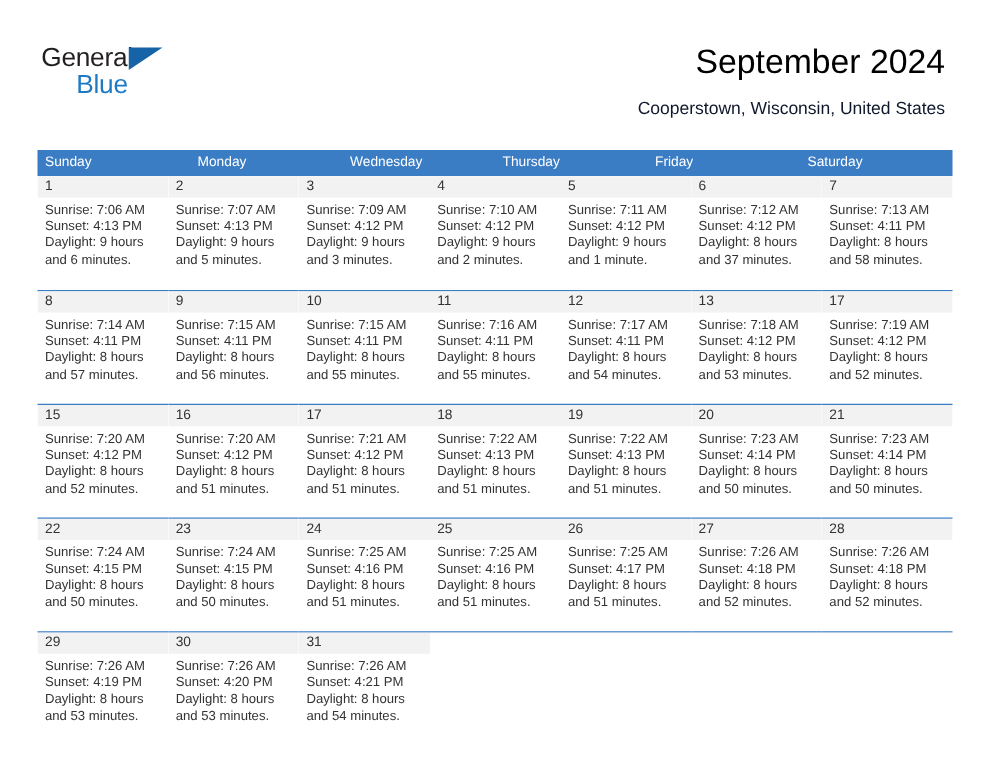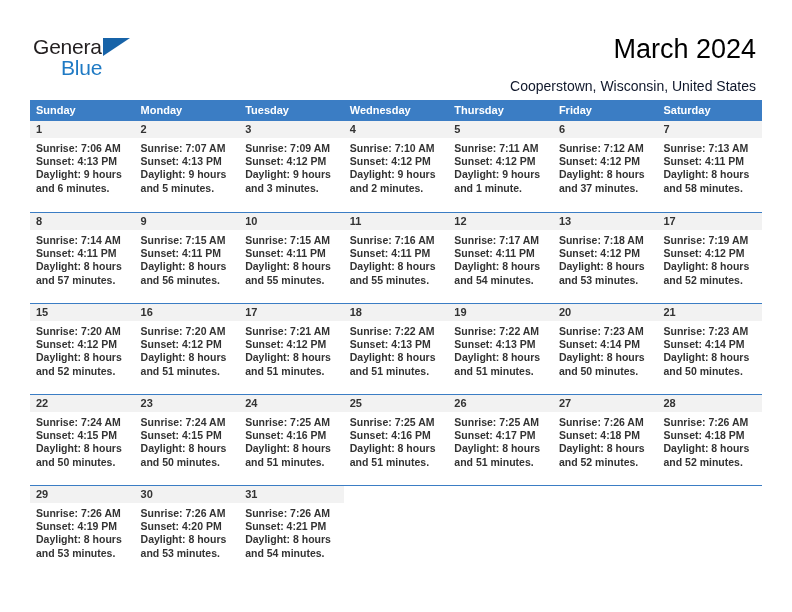--- a/index.html
+++ b/index.html
@@ -83,23 +83,22 @@
     color: #0f172a;
     text-align: right;
     line-height: 16px;
     white-space: nowrap;
   }
 
   
   .calendar {
     position: absolute;
     left: 30px;
-    top: 100px;
+    top: 120px;
     width: 732px;
-    font-weight: bold;
   }
   .weekday-row {
     display: flex;
     width: 732px;
     height: 21px;
     background: #3b7dc4;
   }
   .weekday {
     flex: 1 1 0;
     font-size: 11px;
@@ -163,30 +162,29 @@
 <div class="page">
 
   <div class="header">
 
     <div class="brand">
       <span class="brand-general">General</span>
       <span class="brand-triangle"></span>
       <span class="brand-blue">Blue</span>
     </div>
 
-    <div class="title">March 2024</div>
+    <div class="title">September 2024</div>
     <div class="subtitle">Cooperstown, Wisconsin, United States</div>
   </div>
 
   <div class="calendar">
 
     <div class="weekday-row">
       <div class="weekday">Sunday</div>
       <div class="weekday">Monday</div>
-      <div class="weekday">Tuesday</div>
       <div class="weekday">Wednesday</div>
       <div class="weekday">Thursday</div>
       <div class="weekday">Friday</div>
       <div class="weekday">Saturday</div>
     </div>
 
     <div id="weeks-container">
         <div class="week-row first">
           <div class="cell">
             <div class="daynum">1</div>

